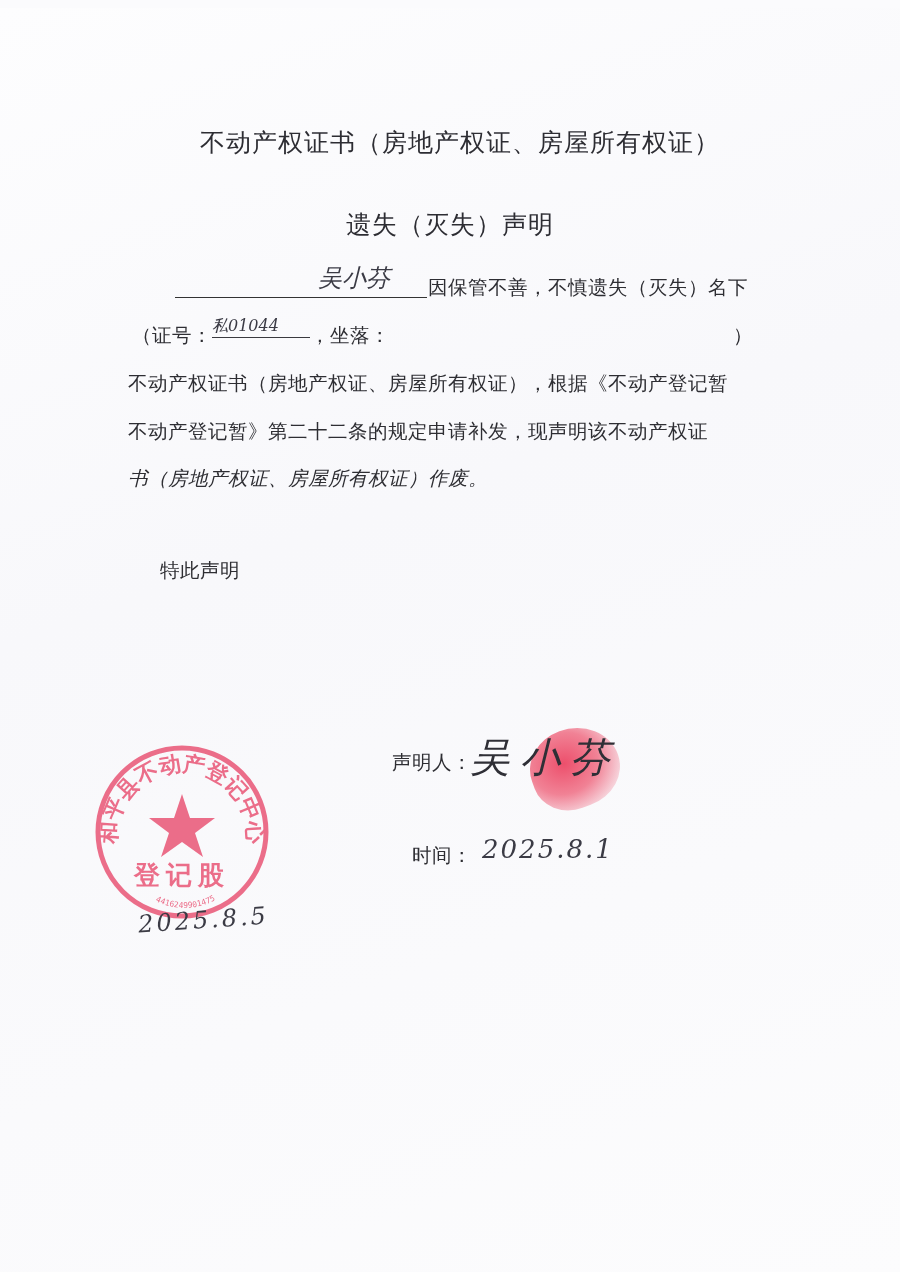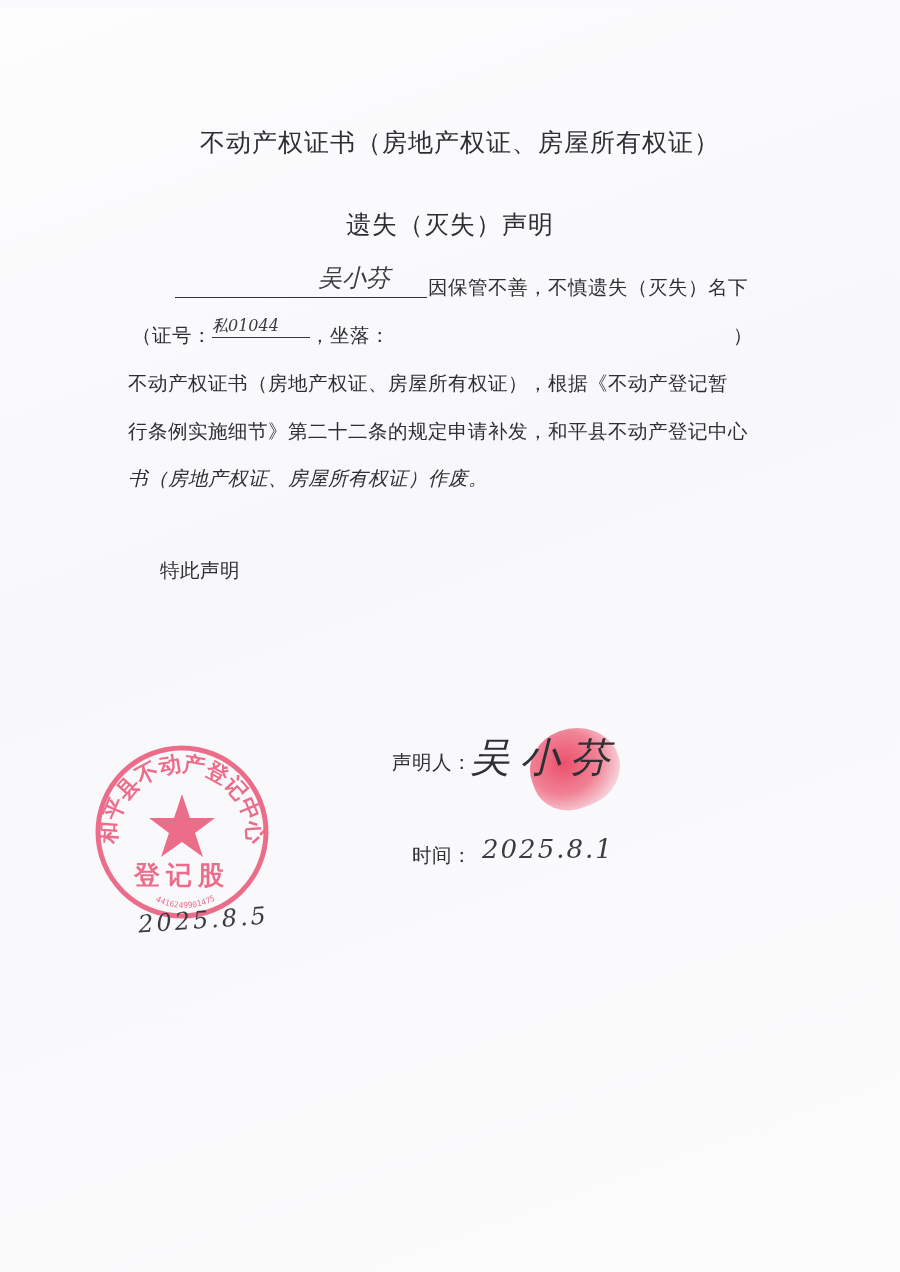--- a/index.html
+++ b/index.html
@@ -79,21 +79,21 @@
   <div class="blank" style="left:175px; top:289px; width:252px;"></div>
   <div class="hand" style="left:318px; top:254px; font-size:24px;">吴小芬</div>
   <div class="line" style="left:428px; top:266px;">因保管不善，不慎遗失（灭失）名下</div>
 
   <div class="line" style="left:132px; top:314px;">（证号：</div>
   <div class="hand underline-hand" style="left:212px; top:308px; font-size:16px; width:98px;">私01044</div>
   <div class="line" style="left:310px; top:314px;">，坐落：</div>
   <div class="line" style="left:733px; top:314px;">）</div>
 
   <div class="line" style="left:128px; top:362px;text-align:right;">不动产权证书（房地产权证、房屋所有权证），根据《不动产登记暂</div>
-  <div class="line" style="left:128px; top:410px;">行条例实施细节》第二十二条的规定申请补发，和平县不动产登记中心</div>
+  <div class="line" style="left:128px; top:410px;">不动产登记暂》第二十二条的规定申请补发，现声明该不动产权证</div>
   <div class="line" style="left:128px; top:457px;font-style:italic;">书（房地产权证、房屋所有权证）作废。</div>
 
   <div class="line" style="left:160px; top:549px;">特此声明</div>
 
   <div class="fingerprint"></div>
 
   <div class="line" style="left:392px; top:741px;">声明人：</div>
   <div class="hand" style="left:470px; top:722px; font-size:40px; color:#2f2f36; letter-spacing:10px;">吴小芬</div>
 
   <div class="line" style="left:412px; top:834px;">时间：</div>

